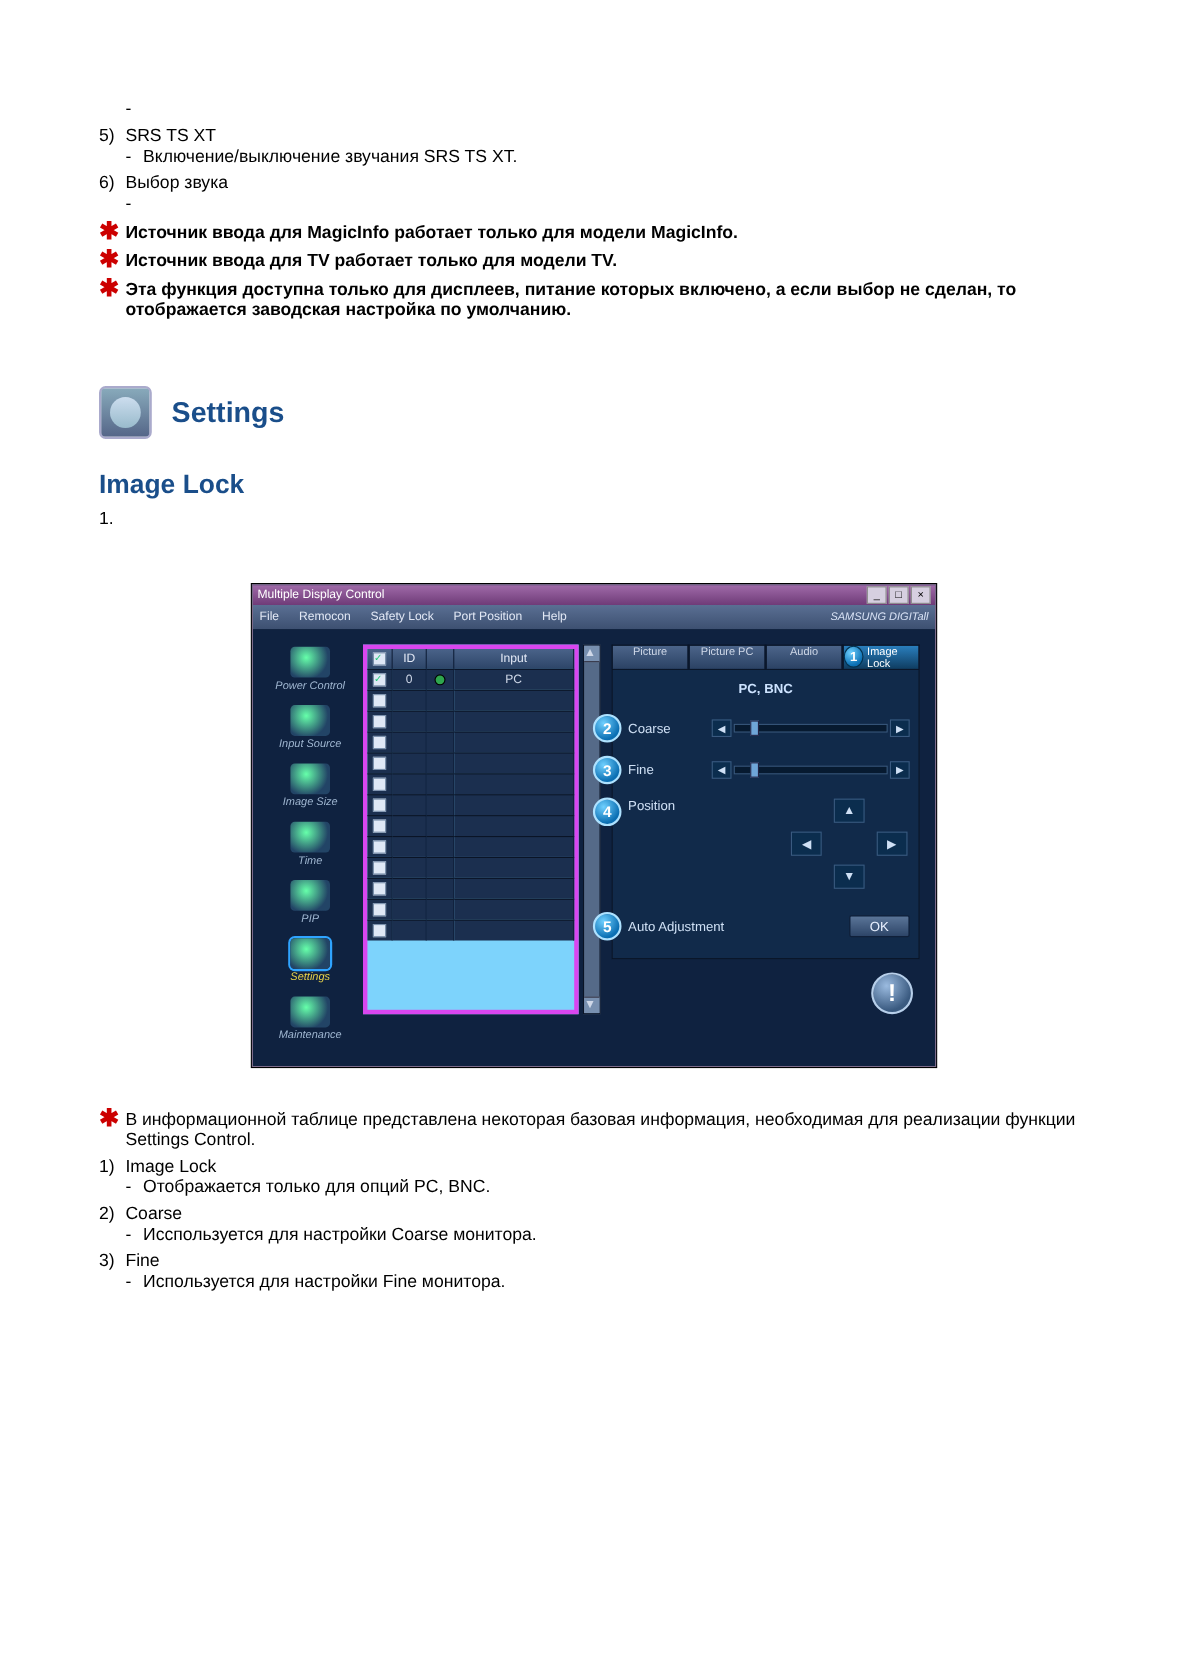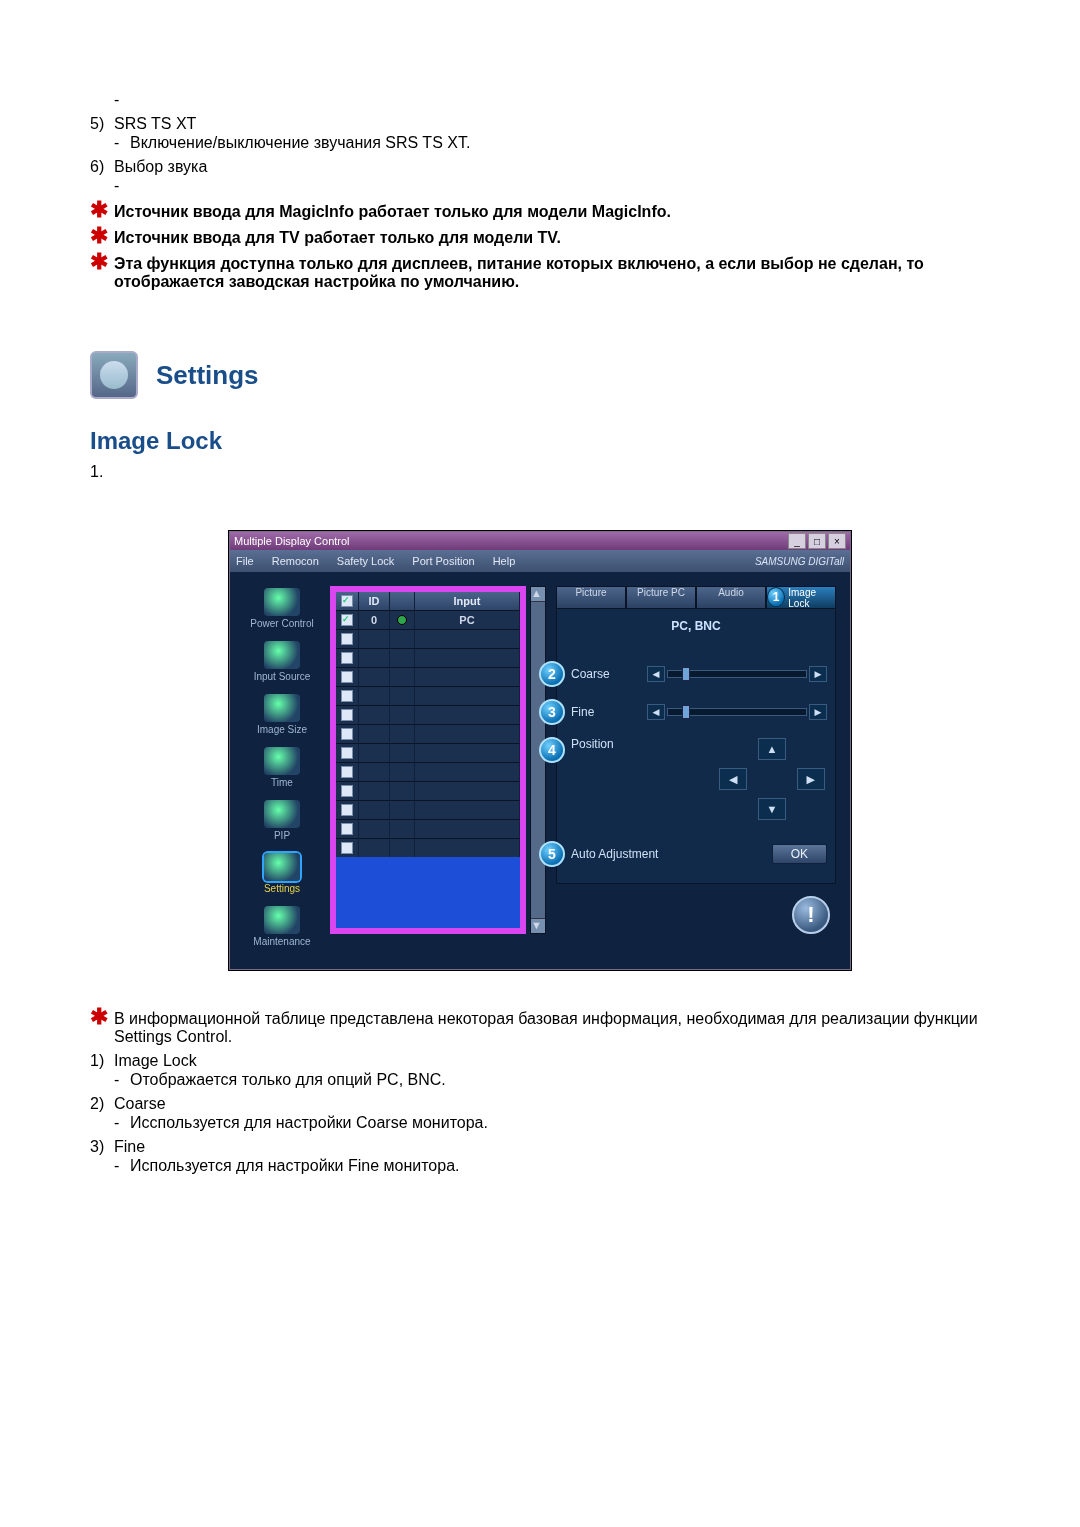--- a/index.html
+++ b/index.html
@@ -130,20 +130,21 @@
   .shot-menu .brand{margin-left:auto;font-style:italic;color:#d8e2f5;font-size:10px}
   .shot-body{
     background:#0f2240;
     padding: 14px 14px 18px 4px;
     display:flex;
   }
   .sidebar{
     width: 96px; flex:0 0 auto;
     display:flex; flex-direction:column; align-items:center;
     gap:6px;
+    font-style:italic;
   }
   .side-item{
     width:84px; text-align:center;
     font-size:10px; color:#9fb6d0;
     padding-bottom:4px;
   }
   .side-item.sel{ color:#e8d24a; }
   .side-item.sel .side-ico{ box-shadow: 0 0 0 2px #2fa4ff; }
   .side-ico{
     width:36px;height:28px;margin:2px auto 2px;
@@ -164,23 +165,22 @@
     font-size:11px;
   }
   .busy{
     display:flex;align-items:center;gap:5px;color:#b8c6dc;font-size:11px;
   }
   .busy-dot{width:10px;height:10px;background:#d68a1a;border:1px solid #000;}
   .tablewrap{
     display:flex; gap:4px;
   }
   .grid{
-    background:#1d4ed8;
-    border:6px solid #d946ef;
-    font-weight:bold;
+    background:#7dd3fc;
+    border:4px solid #d946ef;
   }
   .gh{
     display:flex;
     background: linear-gradient(#4a6389,#2d4568);
     color:#e2e8f5;
   }
   .gc{ border-right:1px solid #10203a; height:18px;
        display:flex;align-items:center;justify-content:center;}
   .gr{display:flex;}
   .gr .gc{background:#1b2f4f;border-top:1px solid #0a1426;}
@@ -216,21 +216,21 @@
     font-weight:700;margin-right:3px;font-size:12px;
   }
   .panel-body{
     border:1px solid #0a1426;
     background:#112a4a;
     padding:10px 8px;
     display:flex; flex-direction:column;
   }
   .panel-head{
     text-align:center;color:#cde3ff;font-weight:700;font-size:12px;
-    margin-bottom:22px;
+    margin-bottom:10px;
   }
   .ctrl-row{
     display:flex;align-items:center;gap:6px;margin:6px 0;
   }
   .num-b{
     width:22px;height:22px;border-radius:50%;
     background: radial-gradient(circle at 35% 30%, #6fd0ff, #0b6fb3 70%);
     border:2px solid #aee2ff;color:#fff;
     display:flex;align-items:center;justify-content:center;
     font-weight:700;font-size:14px;

